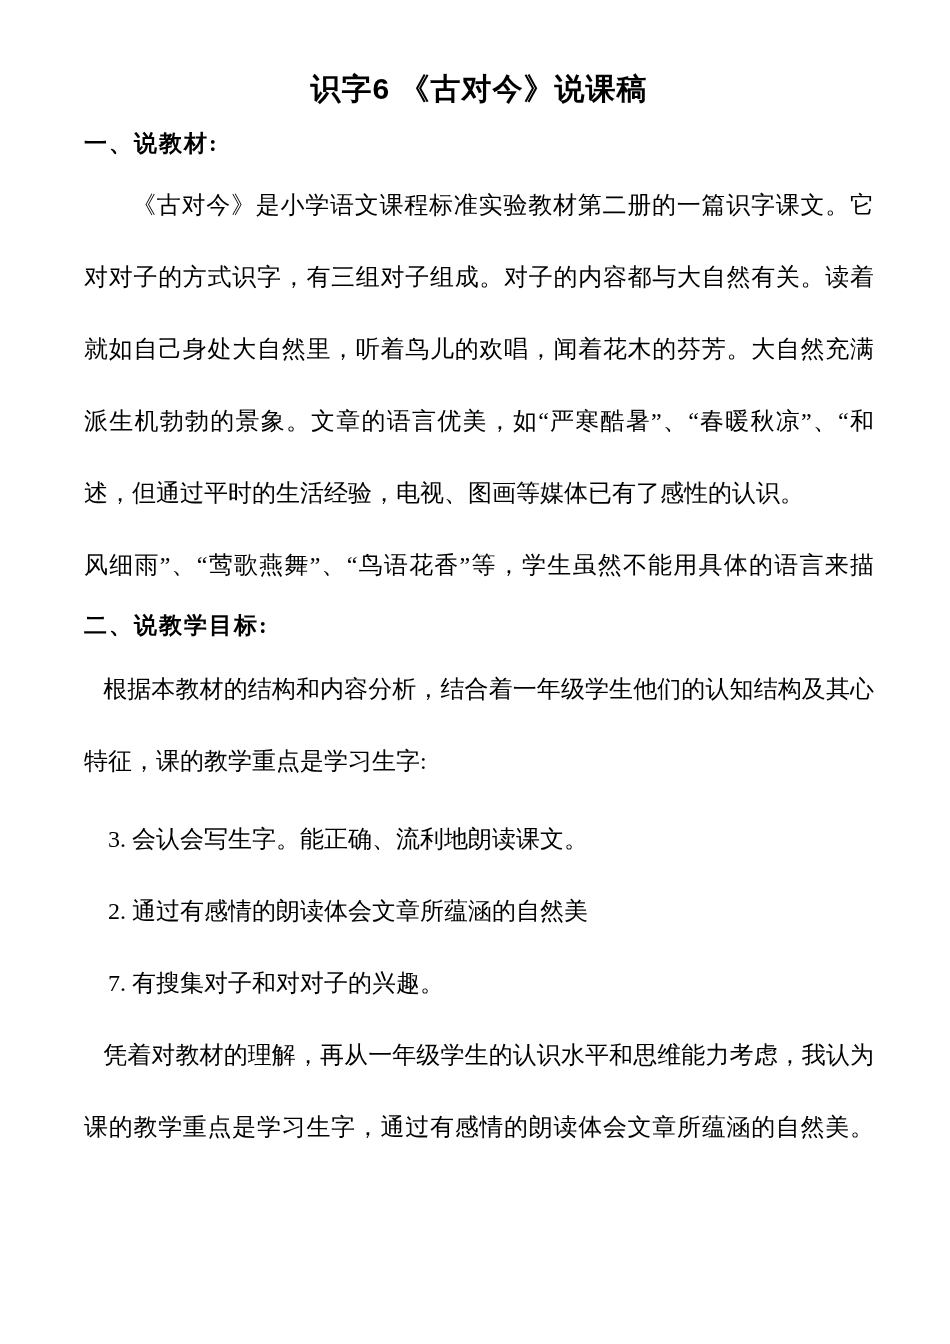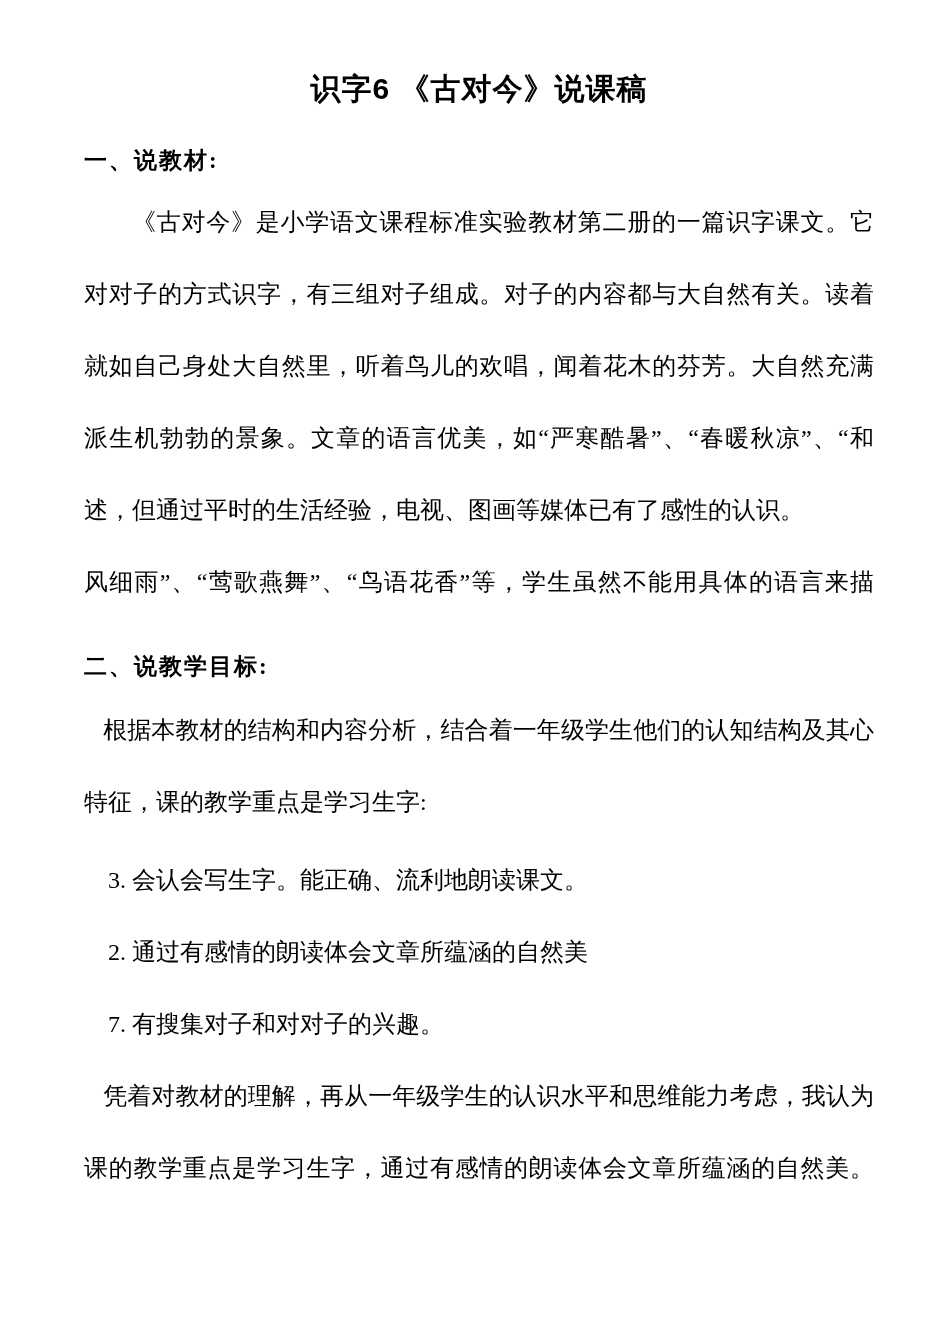--- a/index.html
+++ b/index.html
@@ -34,22 +34,22 @@
   }
   .section-heading {
     font-family: "Liberation Serif", serif;
     font-weight: bold;
     font-size: 23px;
     line-height: 26px;
     height: 26px;
     letter-spacing: 2px;
     white-space: nowrap;
   }
-  .h1 { margin-top: 41px; }
-  .h2 { margin-top: 36px; }
+  .h1 { margin-top: 24px; }
+  .h2 { margin-top: 12px; }
   .para { margin: 0; }
   .p1 { margin-top: 12px; }
   .p2 { margin-top: 14px; }
   .goals { margin-top: 6px; }
   .p3 { margin-top: 0; }
   .bline {
     font-size: 24px;
     height: 72px;
     line-height: 72px;
     white-space: nowrap;

